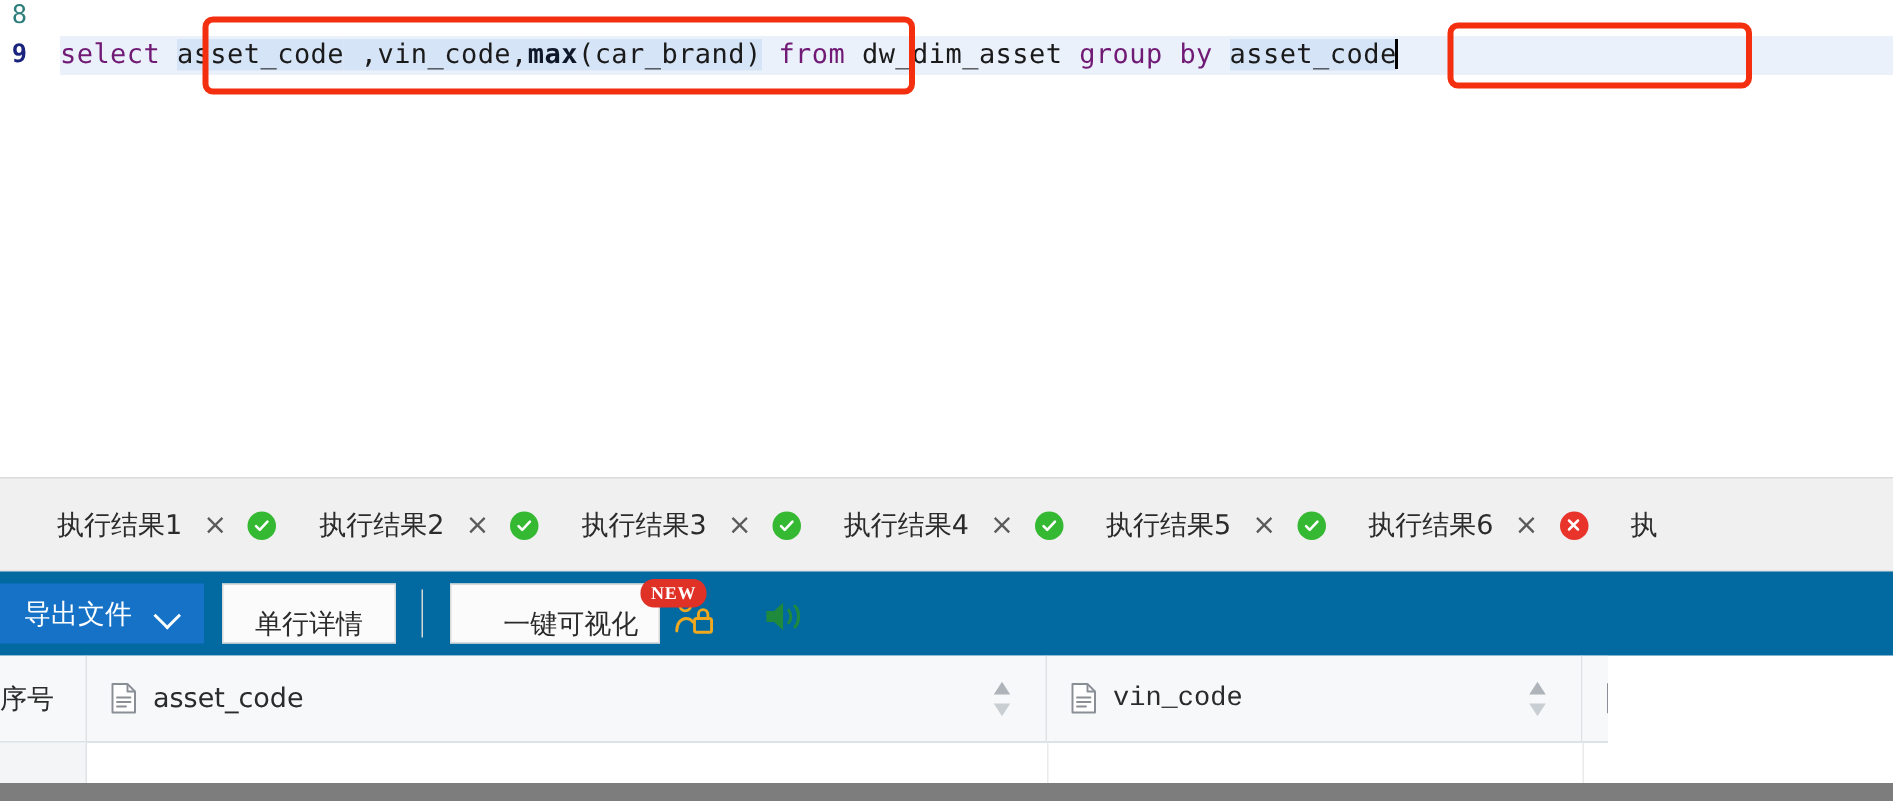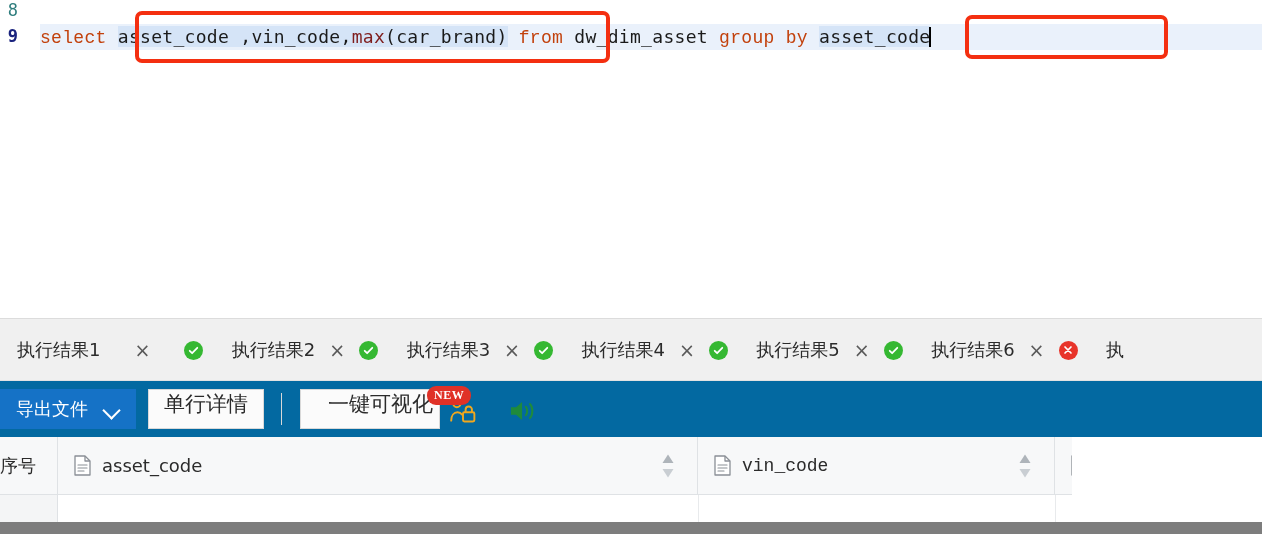--- a/index.html
+++ b/index.html
@@ -63,22 +63,22 @@
     color: #111111;
   }
   .line-hl {
     position: absolute;
     left: 40px;
     top: 24px;
     width: 1222px;
     height: 26px;
     background: #eaf1fb;
   }
-  .kw     { color: #c2410c; font-family: Liberation Mono, monospace; }
-  .fn     { color: #7f1d1d; }
+  .kw     { color: #701a75; }
+  .fn     { color: #0f172a; font-weight: bold; }
   .plain  { color: #1a1a1a; }
   .sel    { background: #d5e4f7; }
 
   .caret {
     display: inline-block;
     width: 0;
     border-left: 2px solid #000;
     height: 20px;
     vertical-align: -4px;
     margin-left: -1px;
@@ -108,21 +108,21 @@
     white-space: nowrap;
   }
   .tab {
     display: inline-flex;
     align-items: center;
     height: 62px;
     padding: 0 12px;
     box-sizing: border-box;
     vertical-align: top;
   }
-  .tab:first-child { padding-left: 17px; gap: 20px; }
+  .tab:first-child { padding-left: 38px; }
   .tab-label {
     font-size: 18px;
     color: #2b2b2b;
     font-family: "DejaVu Sans", "Liberation Sans", sans-serif;
   }
   .tab-close {
     margin-left: 14px;
     font-size: 19px;
     color: #5a5a5a;
     line-height: 1;
@@ -186,23 +186,23 @@
     transform: rotate(45deg);
   }
   .btn-plain {
     position: absolute;
     top: 8px;
     height: 40px;
     background: #fbfbfb;
     border: 1px solid #d9d9d9;
     box-sizing: border-box;
     display: flex;
-    align-items: flex-start;
+    align-items: flex-end;
     justify-content: center;
-    font-size: 21px;
+    font-size: 18px;
     color: #2b2b2b;
     font-family: "DejaVu Sans", "Liberation Sans", sans-serif;
   }
   #btn-detail { left: 148px; width: 116px; }
   #btn-visual { left: 300px; width: 140px; padding-left: 21px; }
   .tb-divider {
     position: absolute;
     left: 281px; top: 12px;
     width: 1px; height: 32px;
     background: #d8d8d8;

